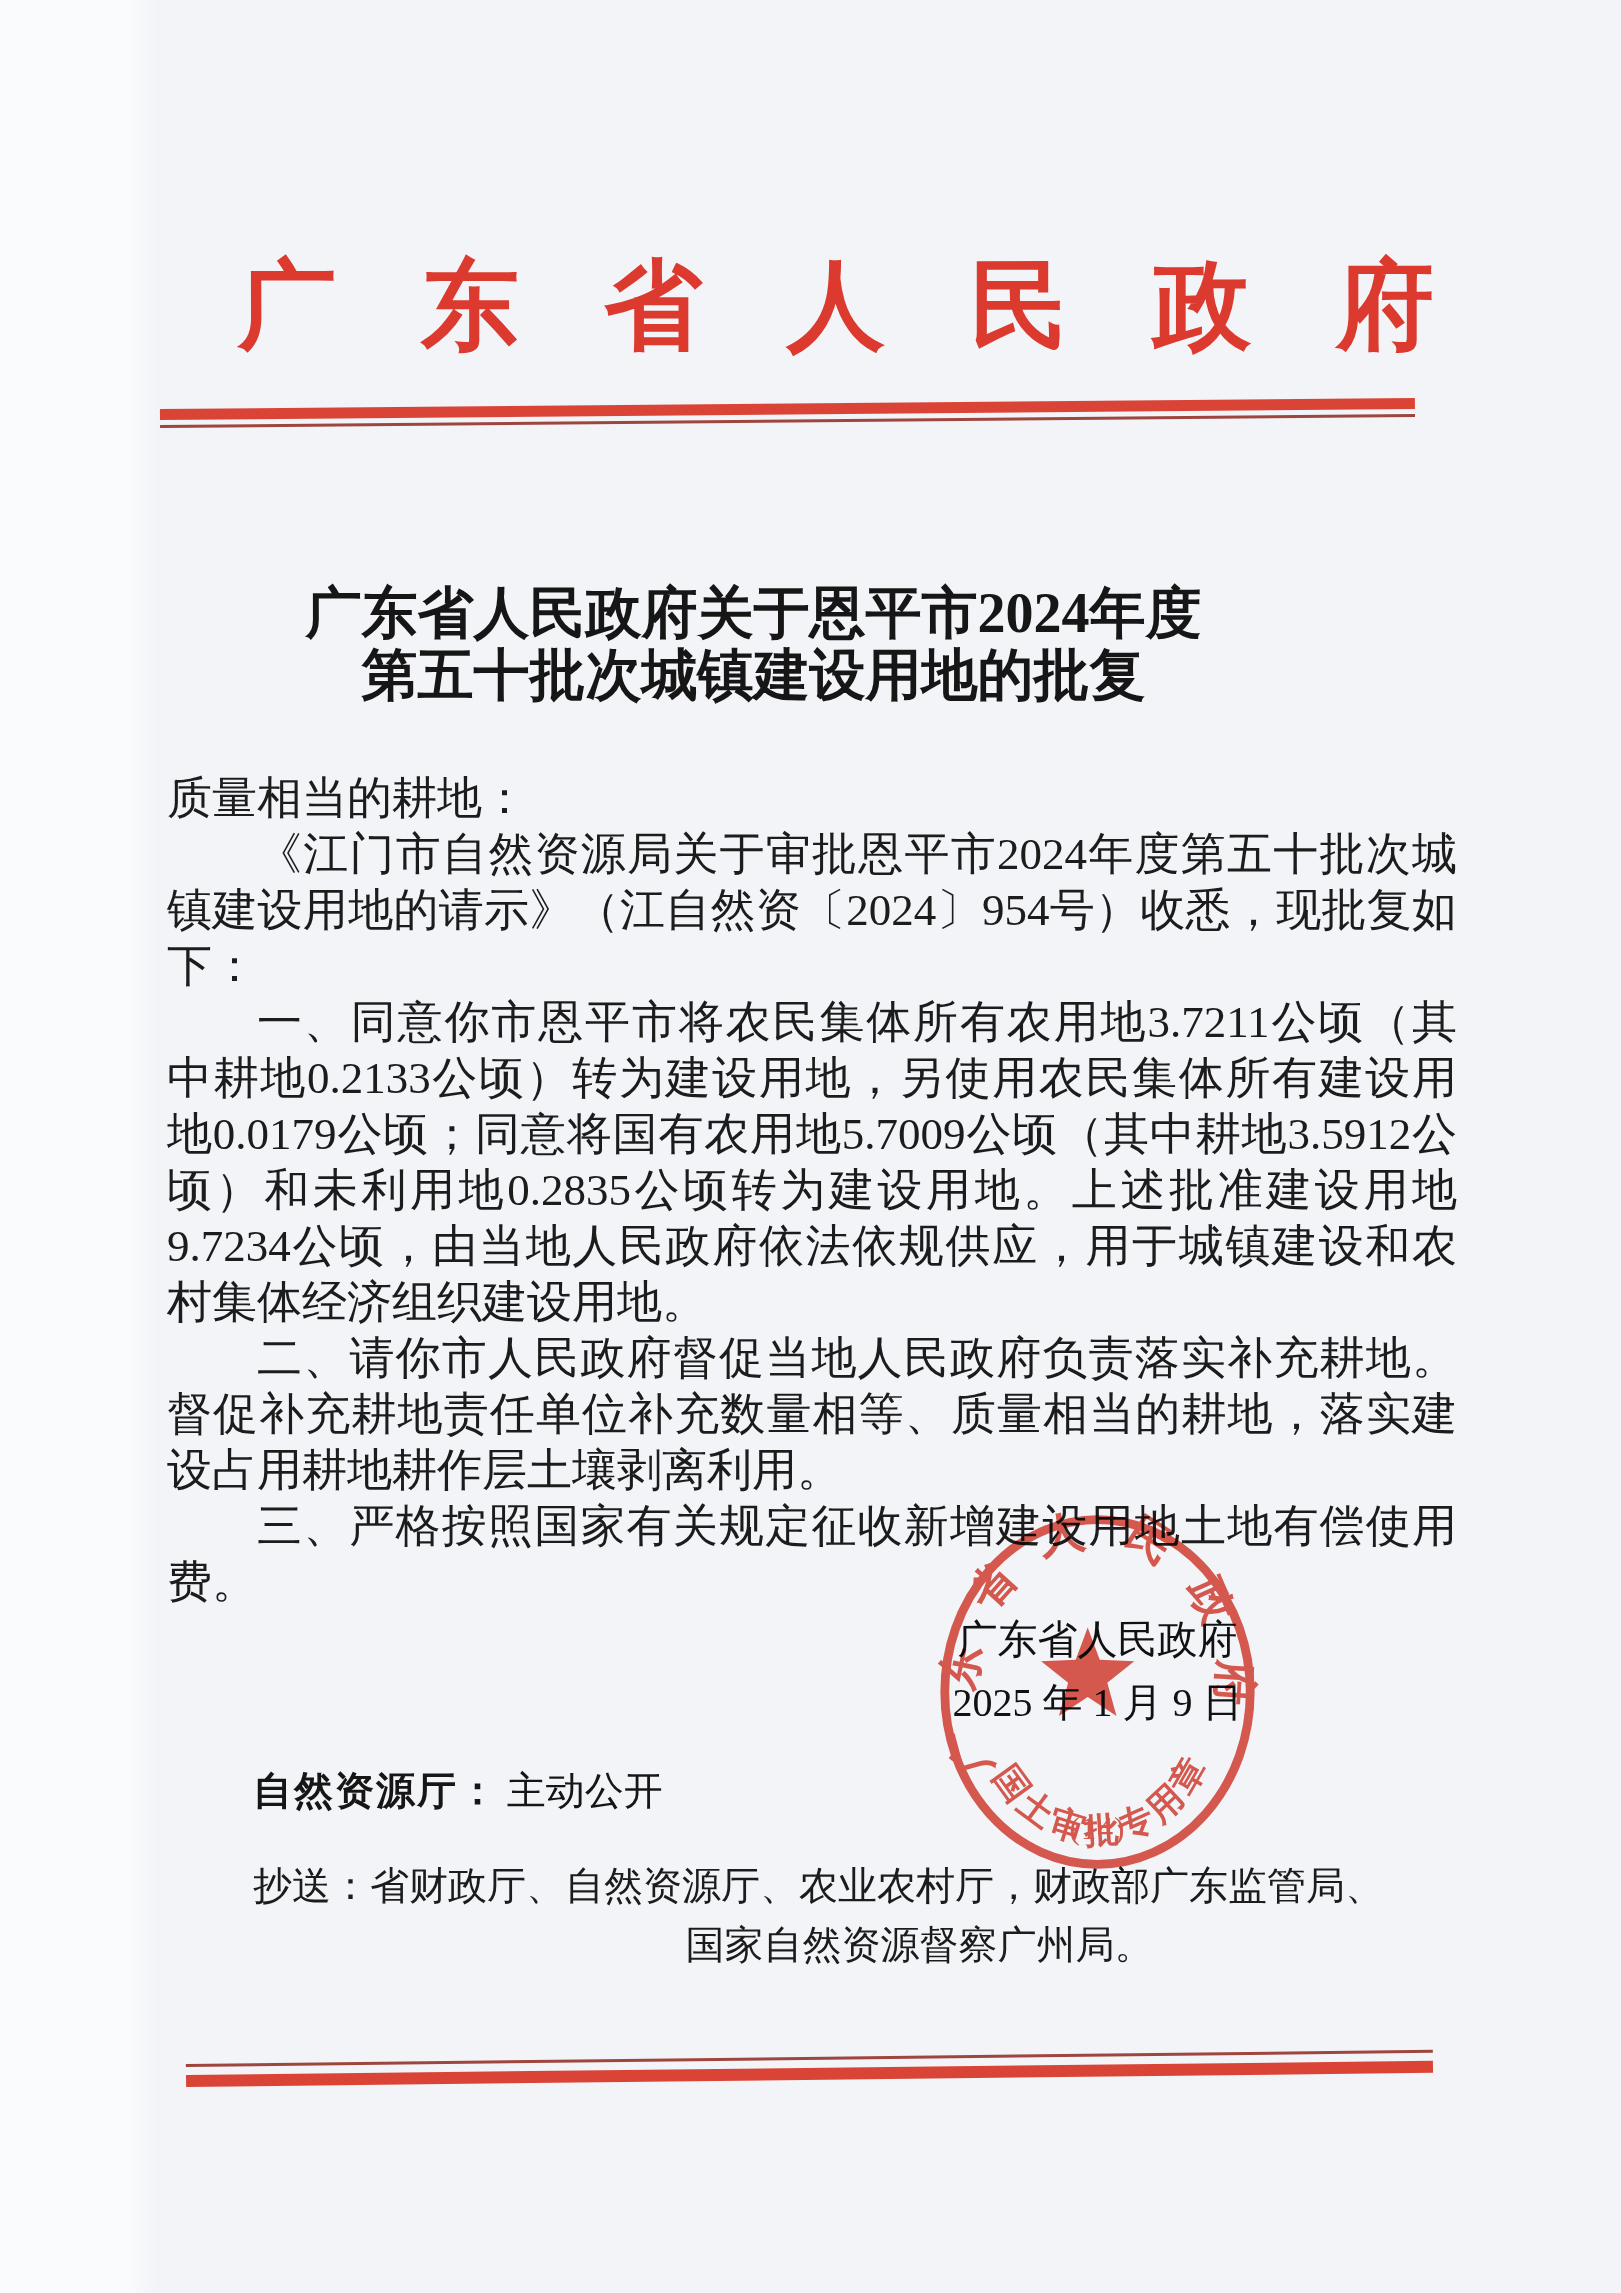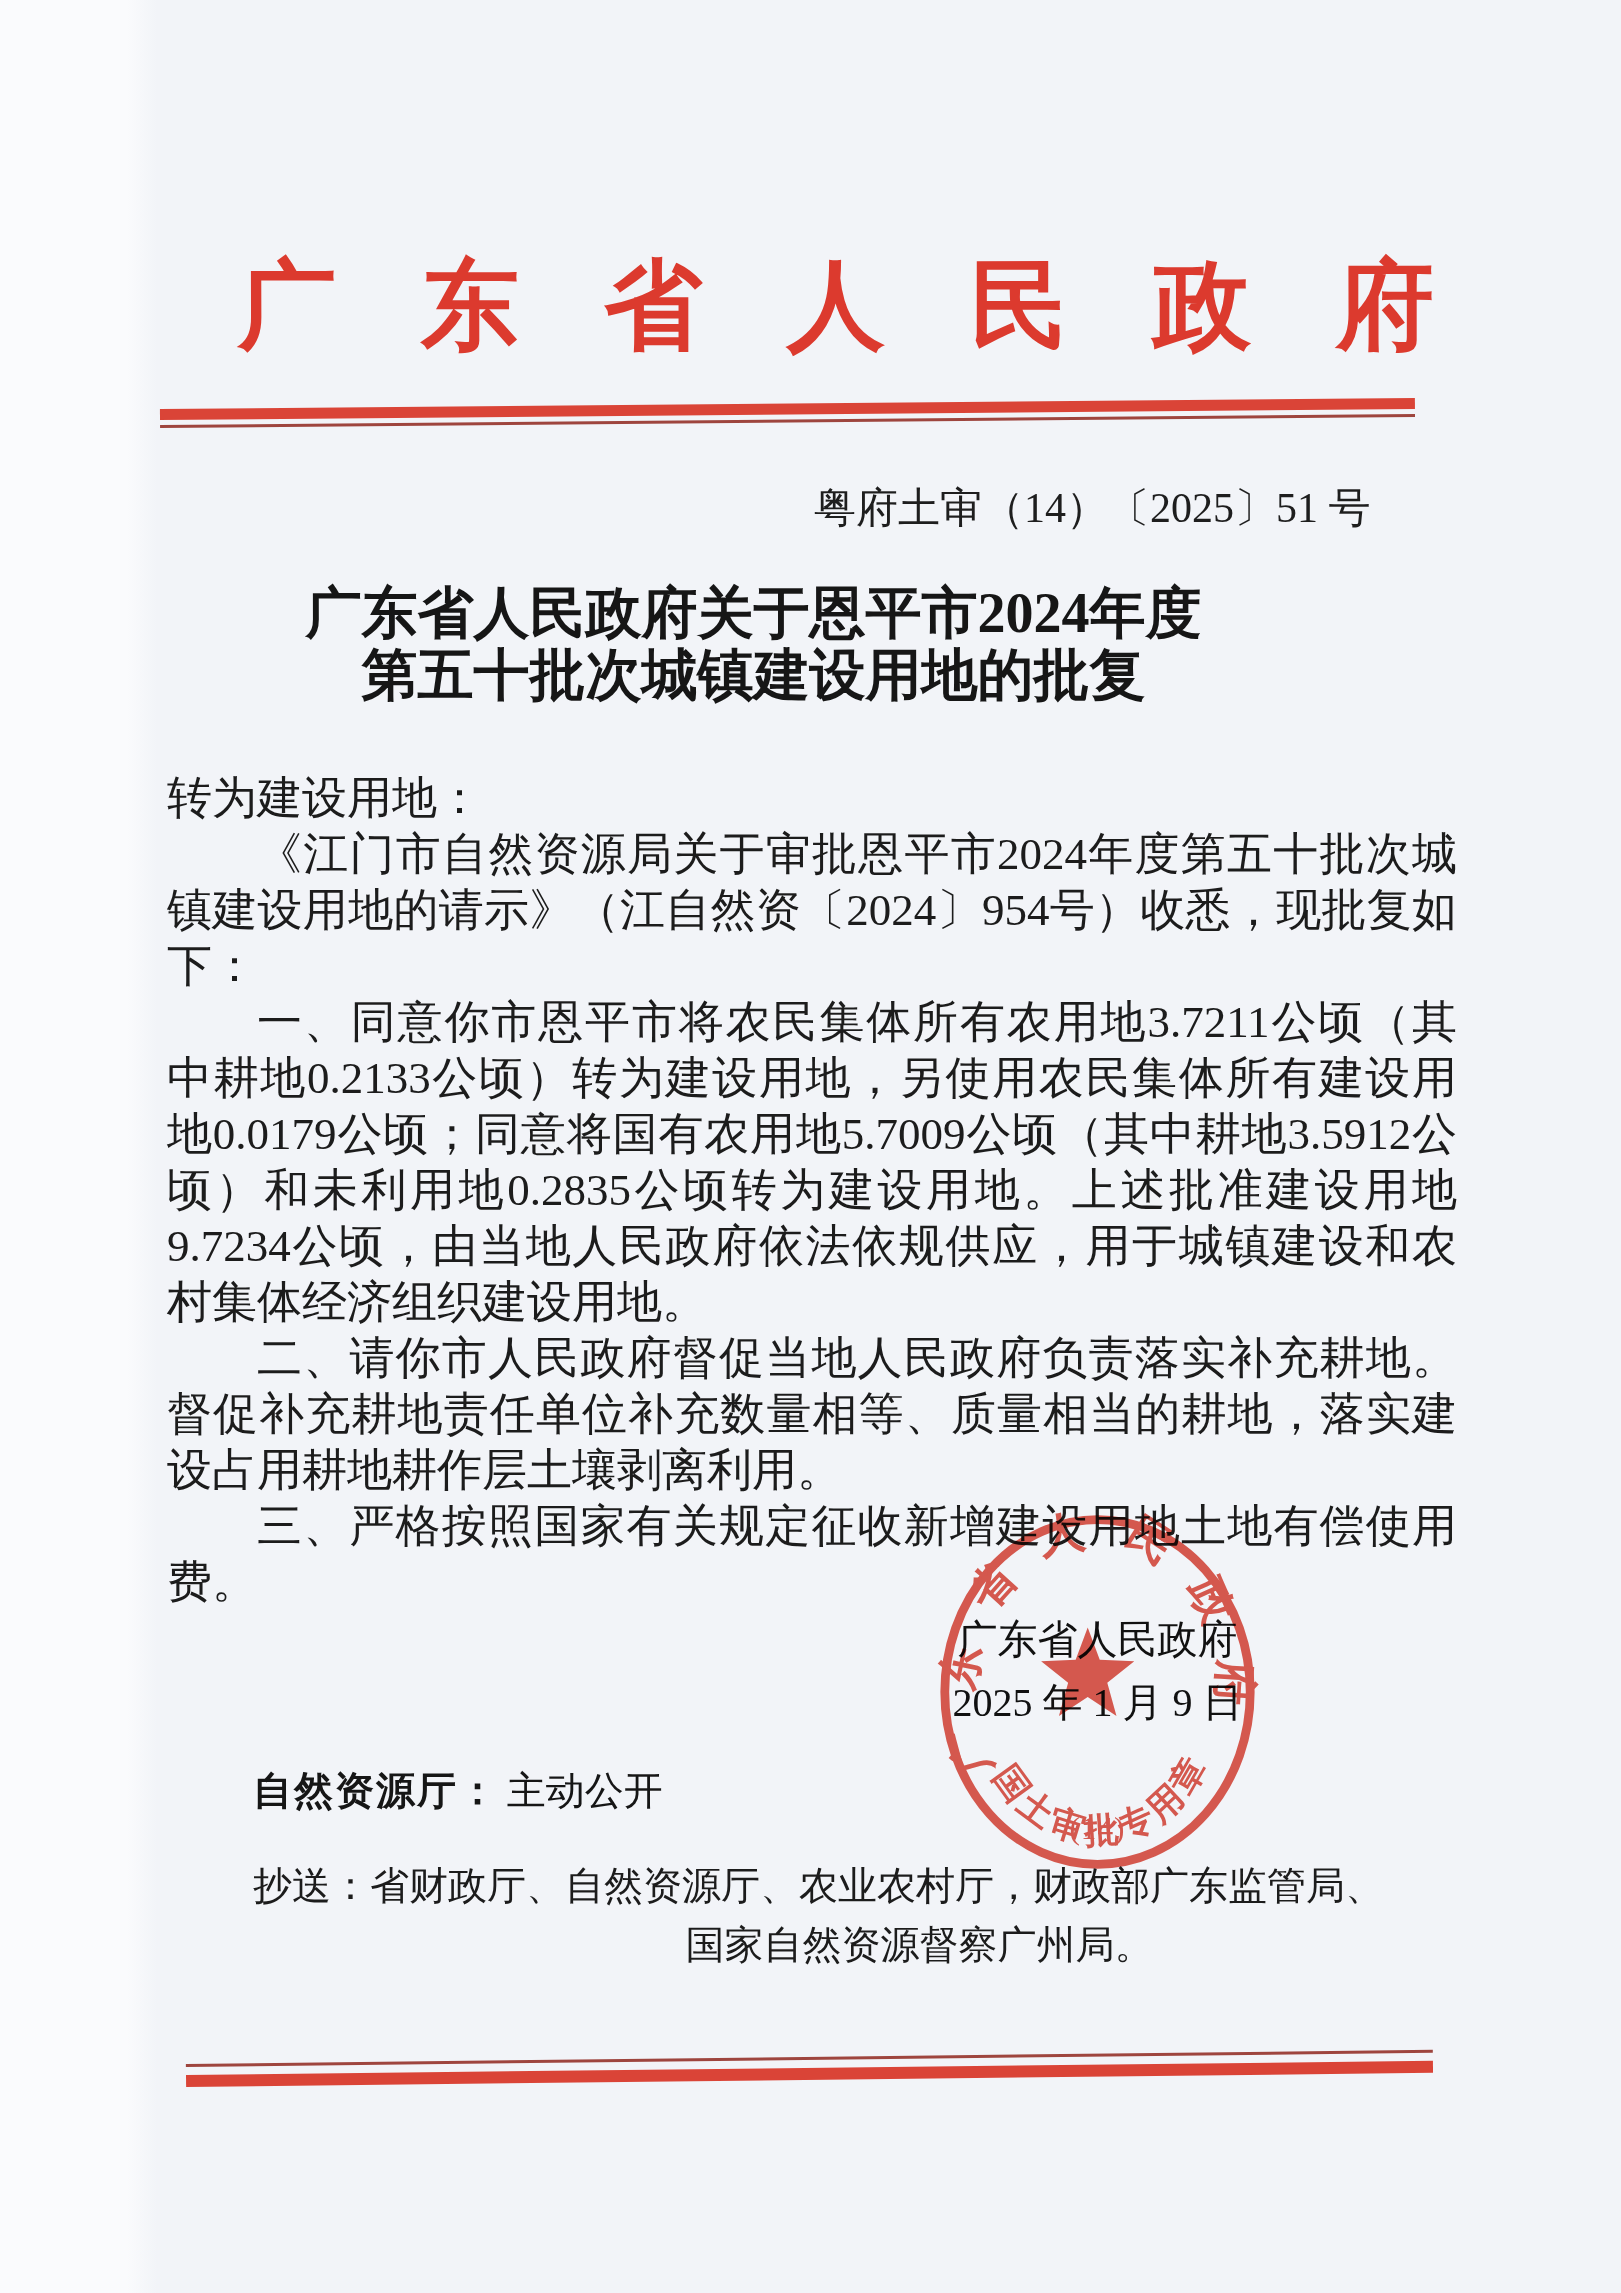--- a/index.html
+++ b/index.html
@@ -73,29 +73,28 @@
 <div class="page">
 
   <div class="org-name">广东省人民政府</div>
 
   <div class="rule-top">
     <div class="thick"></div>
     <div class="gap"></div>
     <div class="thin"></div>
   </div>
 
-  <div class="doc-number">粤府土审（14）〔2025〕51 号</div>
 
   <div class="doc-title">
     <div>广东省人民政府关于恩平市2024年度</div>
     <div>第五十批次城镇建设用地的批复</div>
   </div>
 
   <div class="body-text">
-    <p>转为建设用地：</p>
+    <p>质量相当的耕地：</p>
     <p class="indent">《江门市自然资源局关于审批恩平市2024年度第五十批次城镇建设用地的请示》（江自然资〔2024〕954号）收悉，现批复如下：</p>
     <p class="indent">一、同意你市恩平市将农民集体所有农用地3.7211公顷（其中耕地0.2133公顷）转为建设用地，另使用农民集体所有建设用地0.0179公顷；同意将国有农用地5.7009公顷（其中耕地3.5912公顷）和未利用地0.2835公顷转为建设用地。上述批准建设用地9.7234公顷，由当地人民政府依法依规供应，用于城镇建设和农村集体经济组织建设用地。</p>
     <p class="indent">二、请你市人民政府督促当地人民政府负责落实补充耕地。督促补充耕地责任单位补充数量相等、质量相当的耕地，落实建设占用耕地耕作层土壤剥离利用。</p>
     <p class="indent">三、严格按照国家有关规定征收新增建设用地土地有偿使用费。</p>
   </div>
 
   <div class="sig-name">广东省人民政府</div>
   <div class="sig-date">2025 年 1 月 9 日</div>
 
   <svg class="seal" viewBox="0 0 340 380" xmlns="http://www.w3.org/2000/svg">

